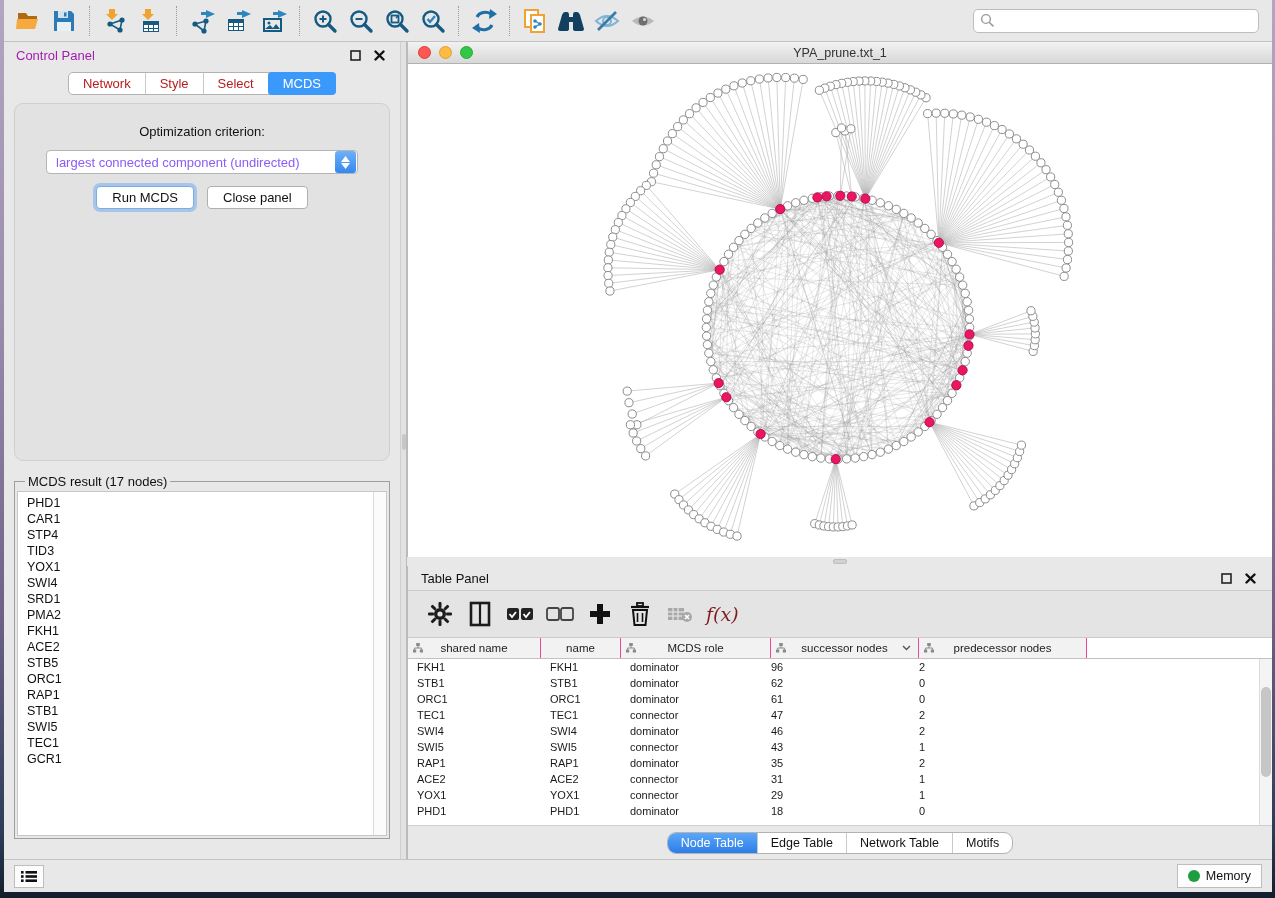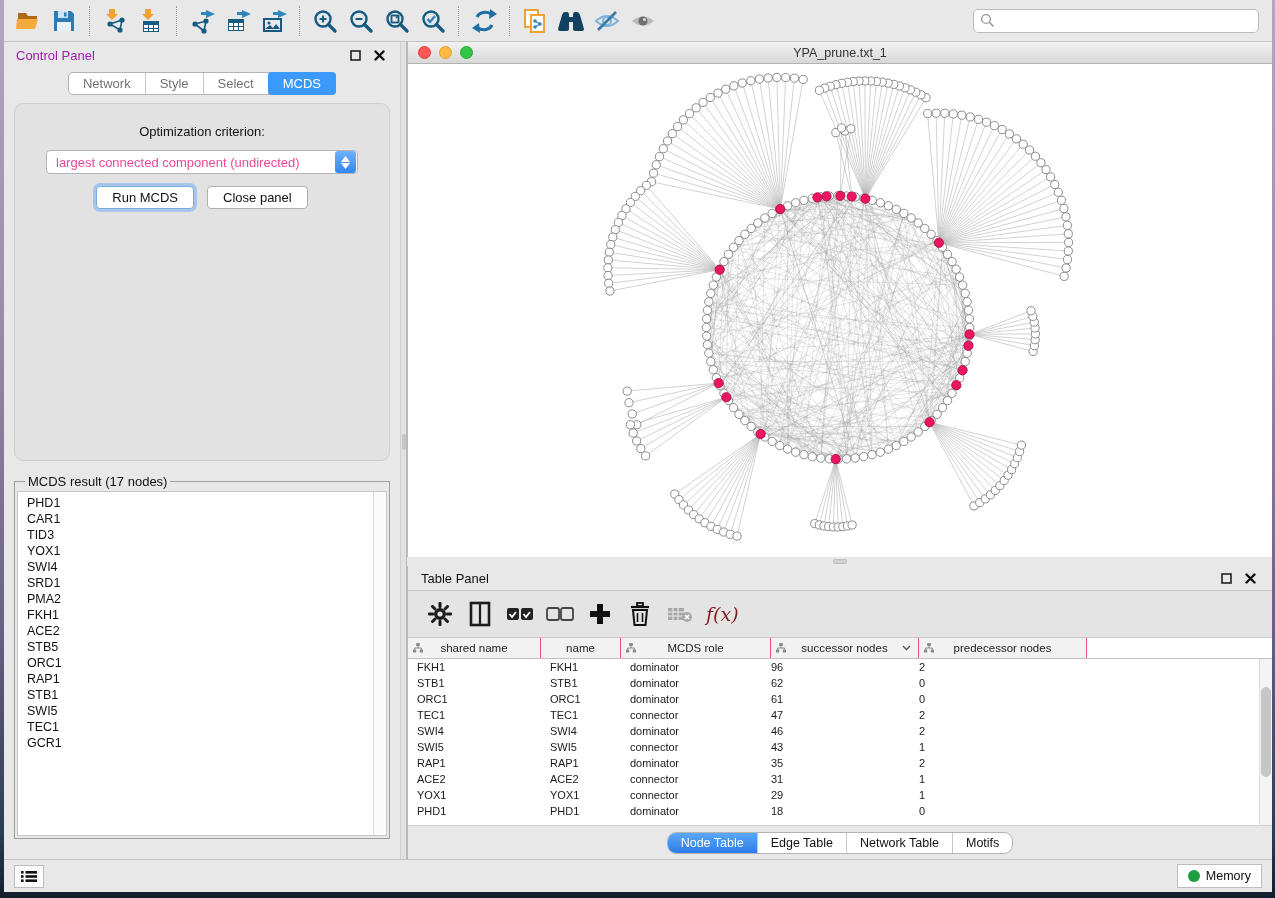--- a/index.html
+++ b/index.html
@@ -23,27 +23,27 @@
   .vsplit { width:7px; flex:0 0 auto; background:#e3e2e3; border-left:1px solid #cfcfcf; border-right:1px solid #b9b9b9; position:relative; }
   .vsplit .handle { position:absolute; left:1px; top:392px; width:4px; height:16px; background:#c7c7c7; border-radius:2px; }
   .rightcol { flex:1; display:flex; flex-direction:column; min-width:0; }
 
   
   .panel-title { height:26px; display:flex; align-items:center; padding:0 12px; font-size:13px; color:#a21caf; }
   .panel-title .sp { flex:1; }
   .wicon { width:18px; height:16px; display:flex; align-items:center; justify-content:center; margin-left:6px; }
   .tabs-row { display:flex; justify-content:center; margin:4px 0 6px; }
   .seg { display:inline-flex; background:#fff; border:1px solid #b3b3b3; border-radius:5px; }
-  .seg .tab { padding:3px 14px; font-size:13px; color:#737373; border-right:1px solid #c9c9c9; }
+  .seg .tab { padding:3px 14px; font-size:13px; color:#b91c1c; border-right:1px solid #c9c9c9; }
   .seg .tab:last-child { border-right:none; }
   .seg .tab.active { background:#3b99fc; color:#fff; border-radius:4px; margin:-1px; padding:4px 15px; border-right:none; }
   .inner-panel { margin:2px 10px 8px; background:#e3e2e3; border:1px solid #cfcfcf; border-radius:9px; height:358px; text-align:center; padding-top:20px; flex:0 0 auto; }
   .opt-label { font-size:13px; color:#111; }
   .select { width:312px; height:24px; margin:11px auto 0; background:#fff; border:1px solid #b5b5b5; border-radius:4px; display:flex; align-items:center; overflow:hidden; }
-  .select .val { flex:1; text-align:left; padding-left:9px; font-size:13px; color:#ec4899; white-space:nowrap; }
+  .select .val { flex:1; text-align:left; padding-left:9px; font-size:13px; color:#8b5cf6; white-space:nowrap; }
   .select .step { width:21px; height:22px; margin:0 1px; border-radius:3px; background:linear-gradient(#6fb1f9,#3388f1); display:flex; flex-direction:column; align-items:center; justify-content:center; gap:1px; }
   .btn-row { margin-top:12px; display:flex; justify-content:center; gap:13px; }
   .btn { background:#fff; border:1px solid #b0b0b0; border-radius:4px; font-size:13px; color:#111; padding:3px 15px; font-family:"Liberation Sans",sans-serif; }
   .btn.focused { box-shadow:0 0 0 3px rgba(118,173,240,.55); border-color:#7aaede; }
   fieldset.result { margin:5px 10px 20px; border:1px solid #9f9f9f; background:#e9e8e9; flex:1; display:flex; min-height:0; padding:2px; }
   fieldset.result legend { font-size:13px; color:#111; margin-left:8px; padding:0 3px; }
   .result-list { flex:1; background:#fff; border:1px solid #c7c7c7; overflow:hidden; position:relative; }
   .result-list ul { list-style:none; padding:3px 0 0 9px; }
   .result-list li { font-size:12.5px; line-height:16px; color:#111; }
   .result-track { position:absolute; right:0; top:0; bottom:0; width:13px; background:#fbfbfb; border-left:1px solid #dcdcdc; }
@@ -285,20 +285,21 @@
           <button class="btn focused">Run MCDS</button>
           <button class="btn">Close panel</button>
         </div>
       </div>
       <fieldset class="result">
         <legend>MCDS result (17 nodes)</legend>
         <div class="result-list">
           <ul id="result-ul">
               <li>PHD1</li>
               <li>CAR1</li>
+              <li>STP4</li>
               <li>TID3</li>
               <li>YOX1</li>
               <li>SWI4</li>
               <li>SRD1</li>
               <li>PMA2</li>
               <li>FKH1</li>
               <li>ACE2</li>
               <li>STB5</li>
               <li>ORC1</li>
               <li>RAP1</li>

